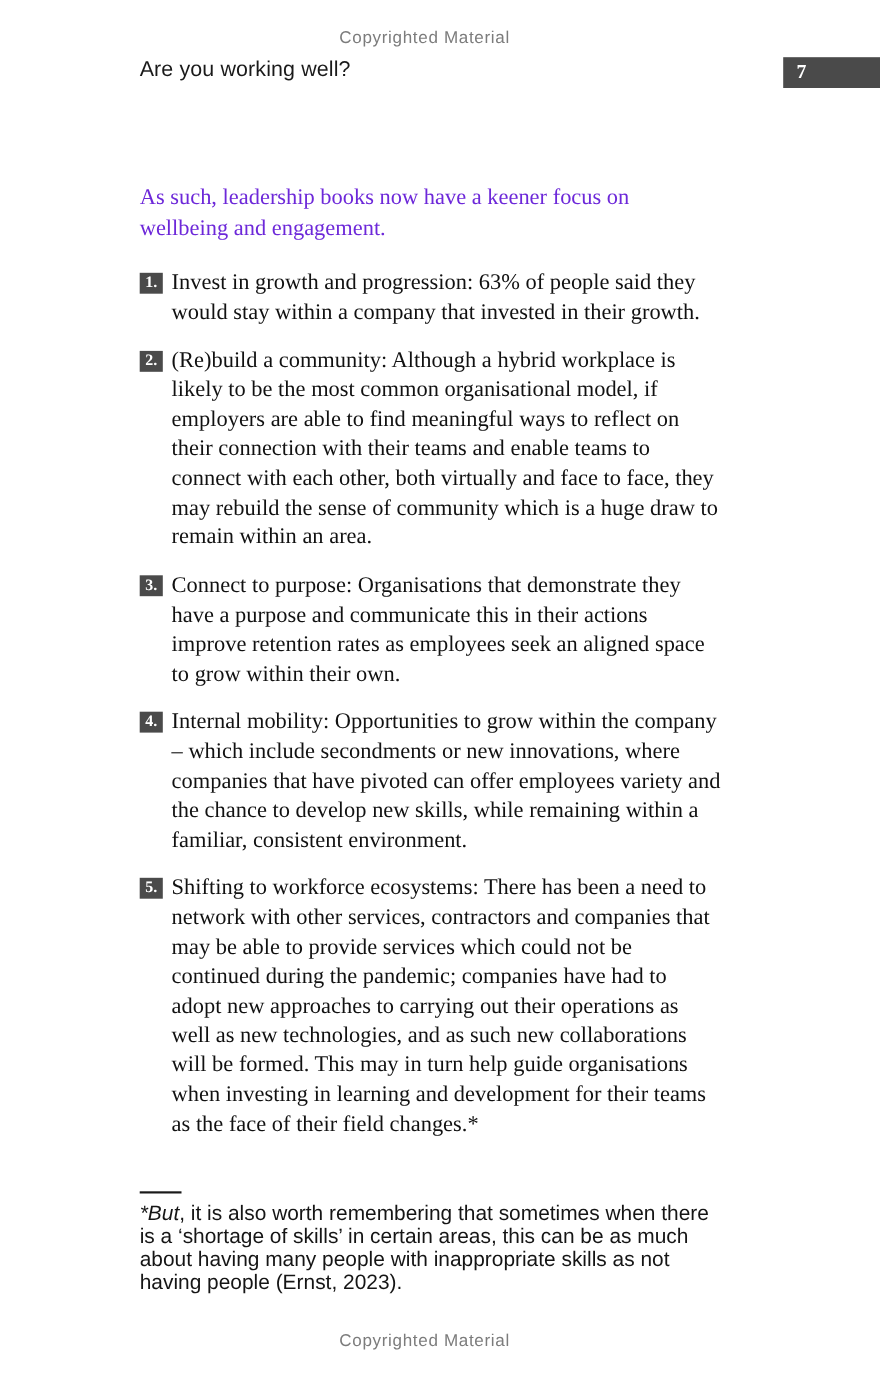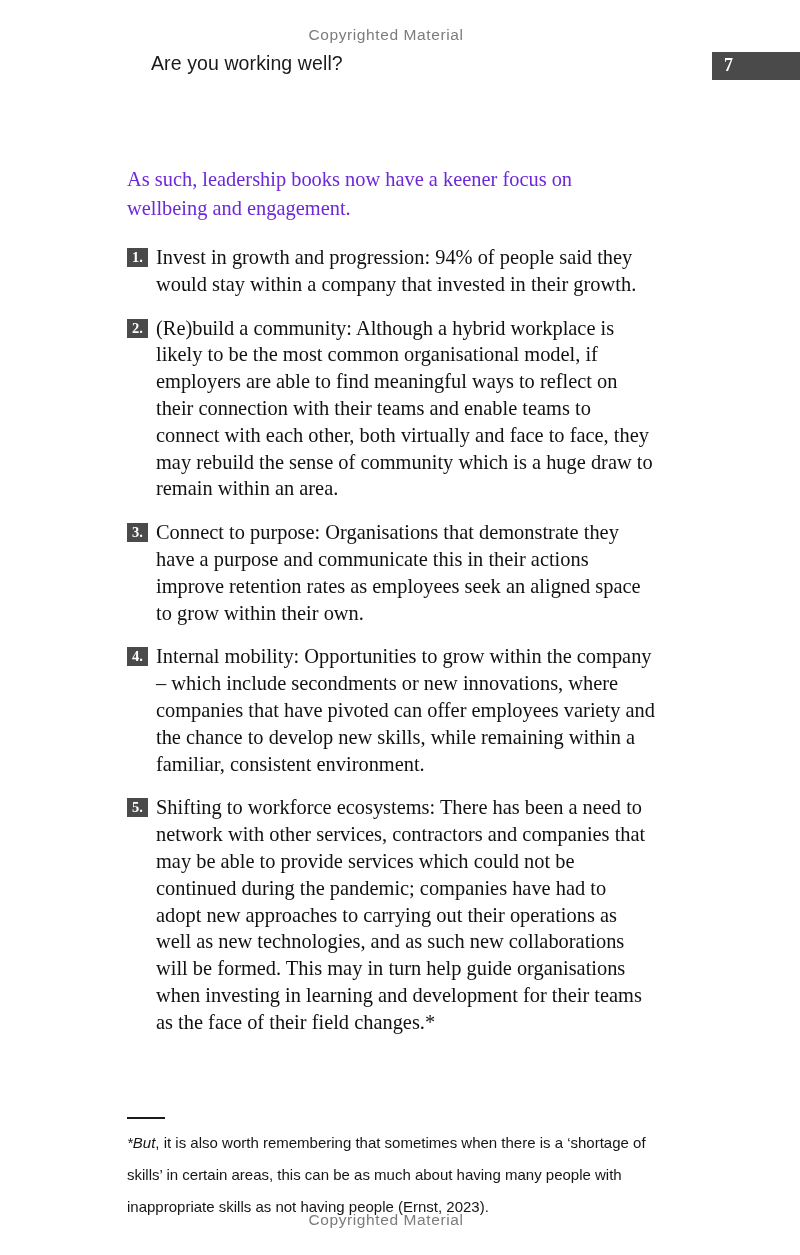--- a/index.html
+++ b/index.html
@@ -33,21 +33,20 @@
 
   
   .running-head {
     position: absolute;
     left: 127px;
     top: 52px;
     font-family: "Liberation Sans", "DejaVu Sans", sans-serif;
     font-size: 19.5px;
     color: #1a1a1a;
     letter-spacing: 0.1px;
-    margin-left: 24px;
   }
 
   .page-badge {
     position: absolute;
     left: 712px;
     top: 52px;
     width: 88px;
     height: 28px;
     background: #4a4a4a;
     box-sizing: border-box;
@@ -110,25 +109,25 @@
   }
 
   .item-text {
     display: block;
   }
 
   
   .footnote {
     position: absolute;
     left: 127px;
-    top: 1117px;
+    top: 1083px;
     width: 528px;
     font-family: "Liberation Sans", "DejaVu Sans", sans-serif;
-    font-size: 15px;
-    line-height: 32px;
+    font-size: 19px;
+    line-height: 21px;
     color: #151515;
   }
   .footnote-rule {
     width: 38px;
     height: 1.6px;
     background: #1a1a1a;
     margin-bottom: 8px;
   }
   .footnote-text { display: block; }
   .footnote-lead { font-style: italic; font-weight: normal; }
@@ -147,21 +146,21 @@
   </div>
 
   <div class="column">
 
     <p class="para">As such, leadership books now have a keener focus on wellbeing and engagement.</p>
 
 
     <ol class="list">
       <li class="list-item">
         <span class="marker">1.</span>
-        <span class="item-text">Invest in growth and progression: 94% of people said they would stay within a company that invested in their growth.</span>
+        <span class="item-text">Invest in growth and progression: 63% of people said they would stay within a company that invested in their growth.</span>
       </li>
       <li class="list-item">
         <span class="marker">2.</span>
         <span class="item-text">(Re)build a community: Although a hybrid workplace is likely to be the most common organisational model, if employers are able to find meaningful ways to reflect on their connection with their teams and enable teams to connect with each other, both virtually and face to face, they may rebuild the sense of community which is a huge draw to remain within an area.</span>
       </li>
       <li class="list-item">
         <span class="marker">3.</span>
         <span class="item-text">Connect to purpose: Organisations that demonstrate they have a purpose and communicate this in their actions improve retention rates as employees seek an aligned space to grow within their own.</span>
       </li>
       <li class="list-item">

